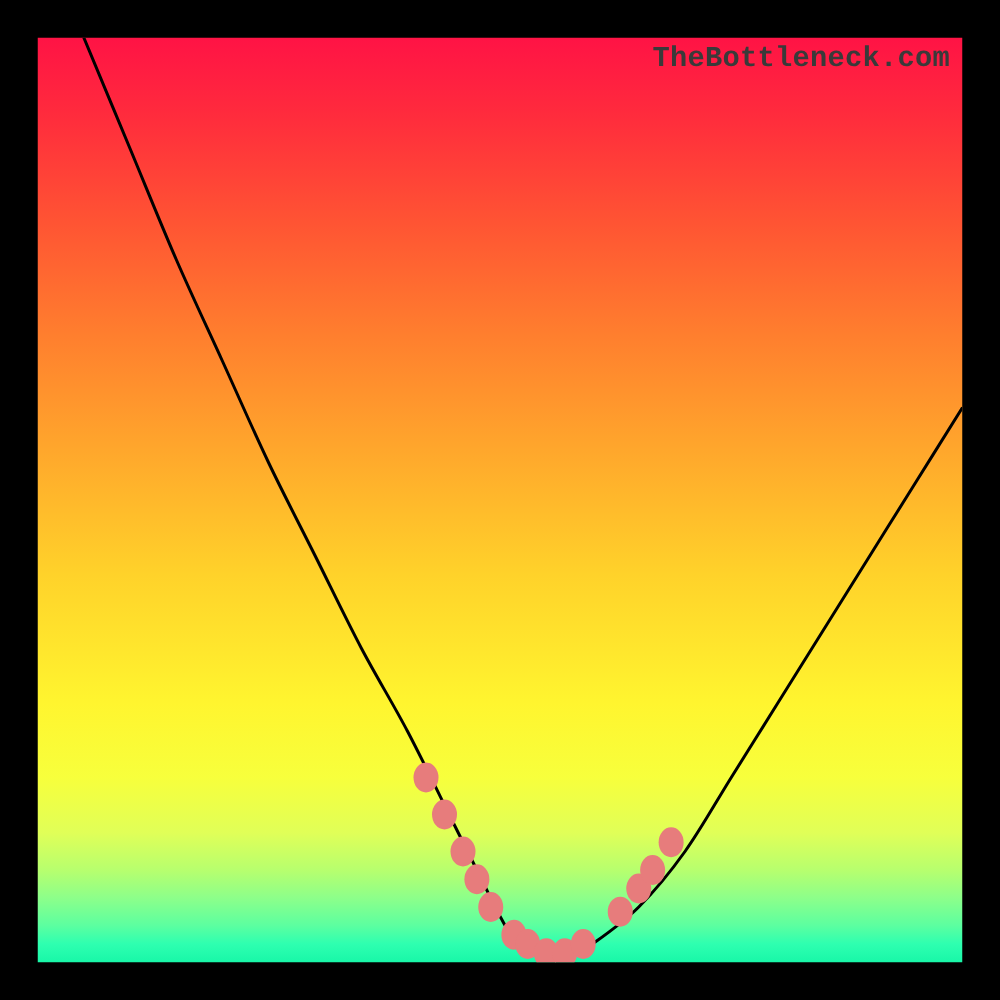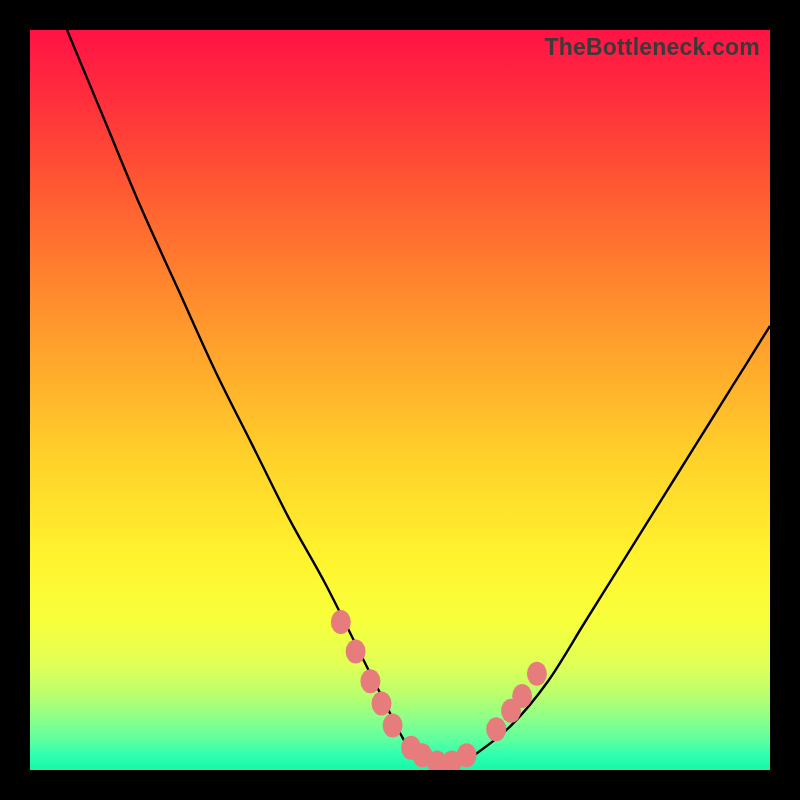--- a/index.html
+++ b/index.html
@@ -15,20 +15,21 @@
     position: absolute;
     left: 0; top: 0;
     width: 800px; height: 800px;
     background: #000;
   }
   .plot {
     position: absolute;
     left: 30px; top: 30px;
     width: 740px; height: 740px;
     overflow: hidden;
+    font-family: Liberation Mono, monospace;
   }
   .gradient {
     position: absolute;
     left: 0; top: 0; width: 100%; height: 100%;
     background: linear-gradient(
       to bottom,
       #ff1345 0%,
       #ff2a3d 8%,
       #ff5433 20%,
       #ff7e2e 32%,

